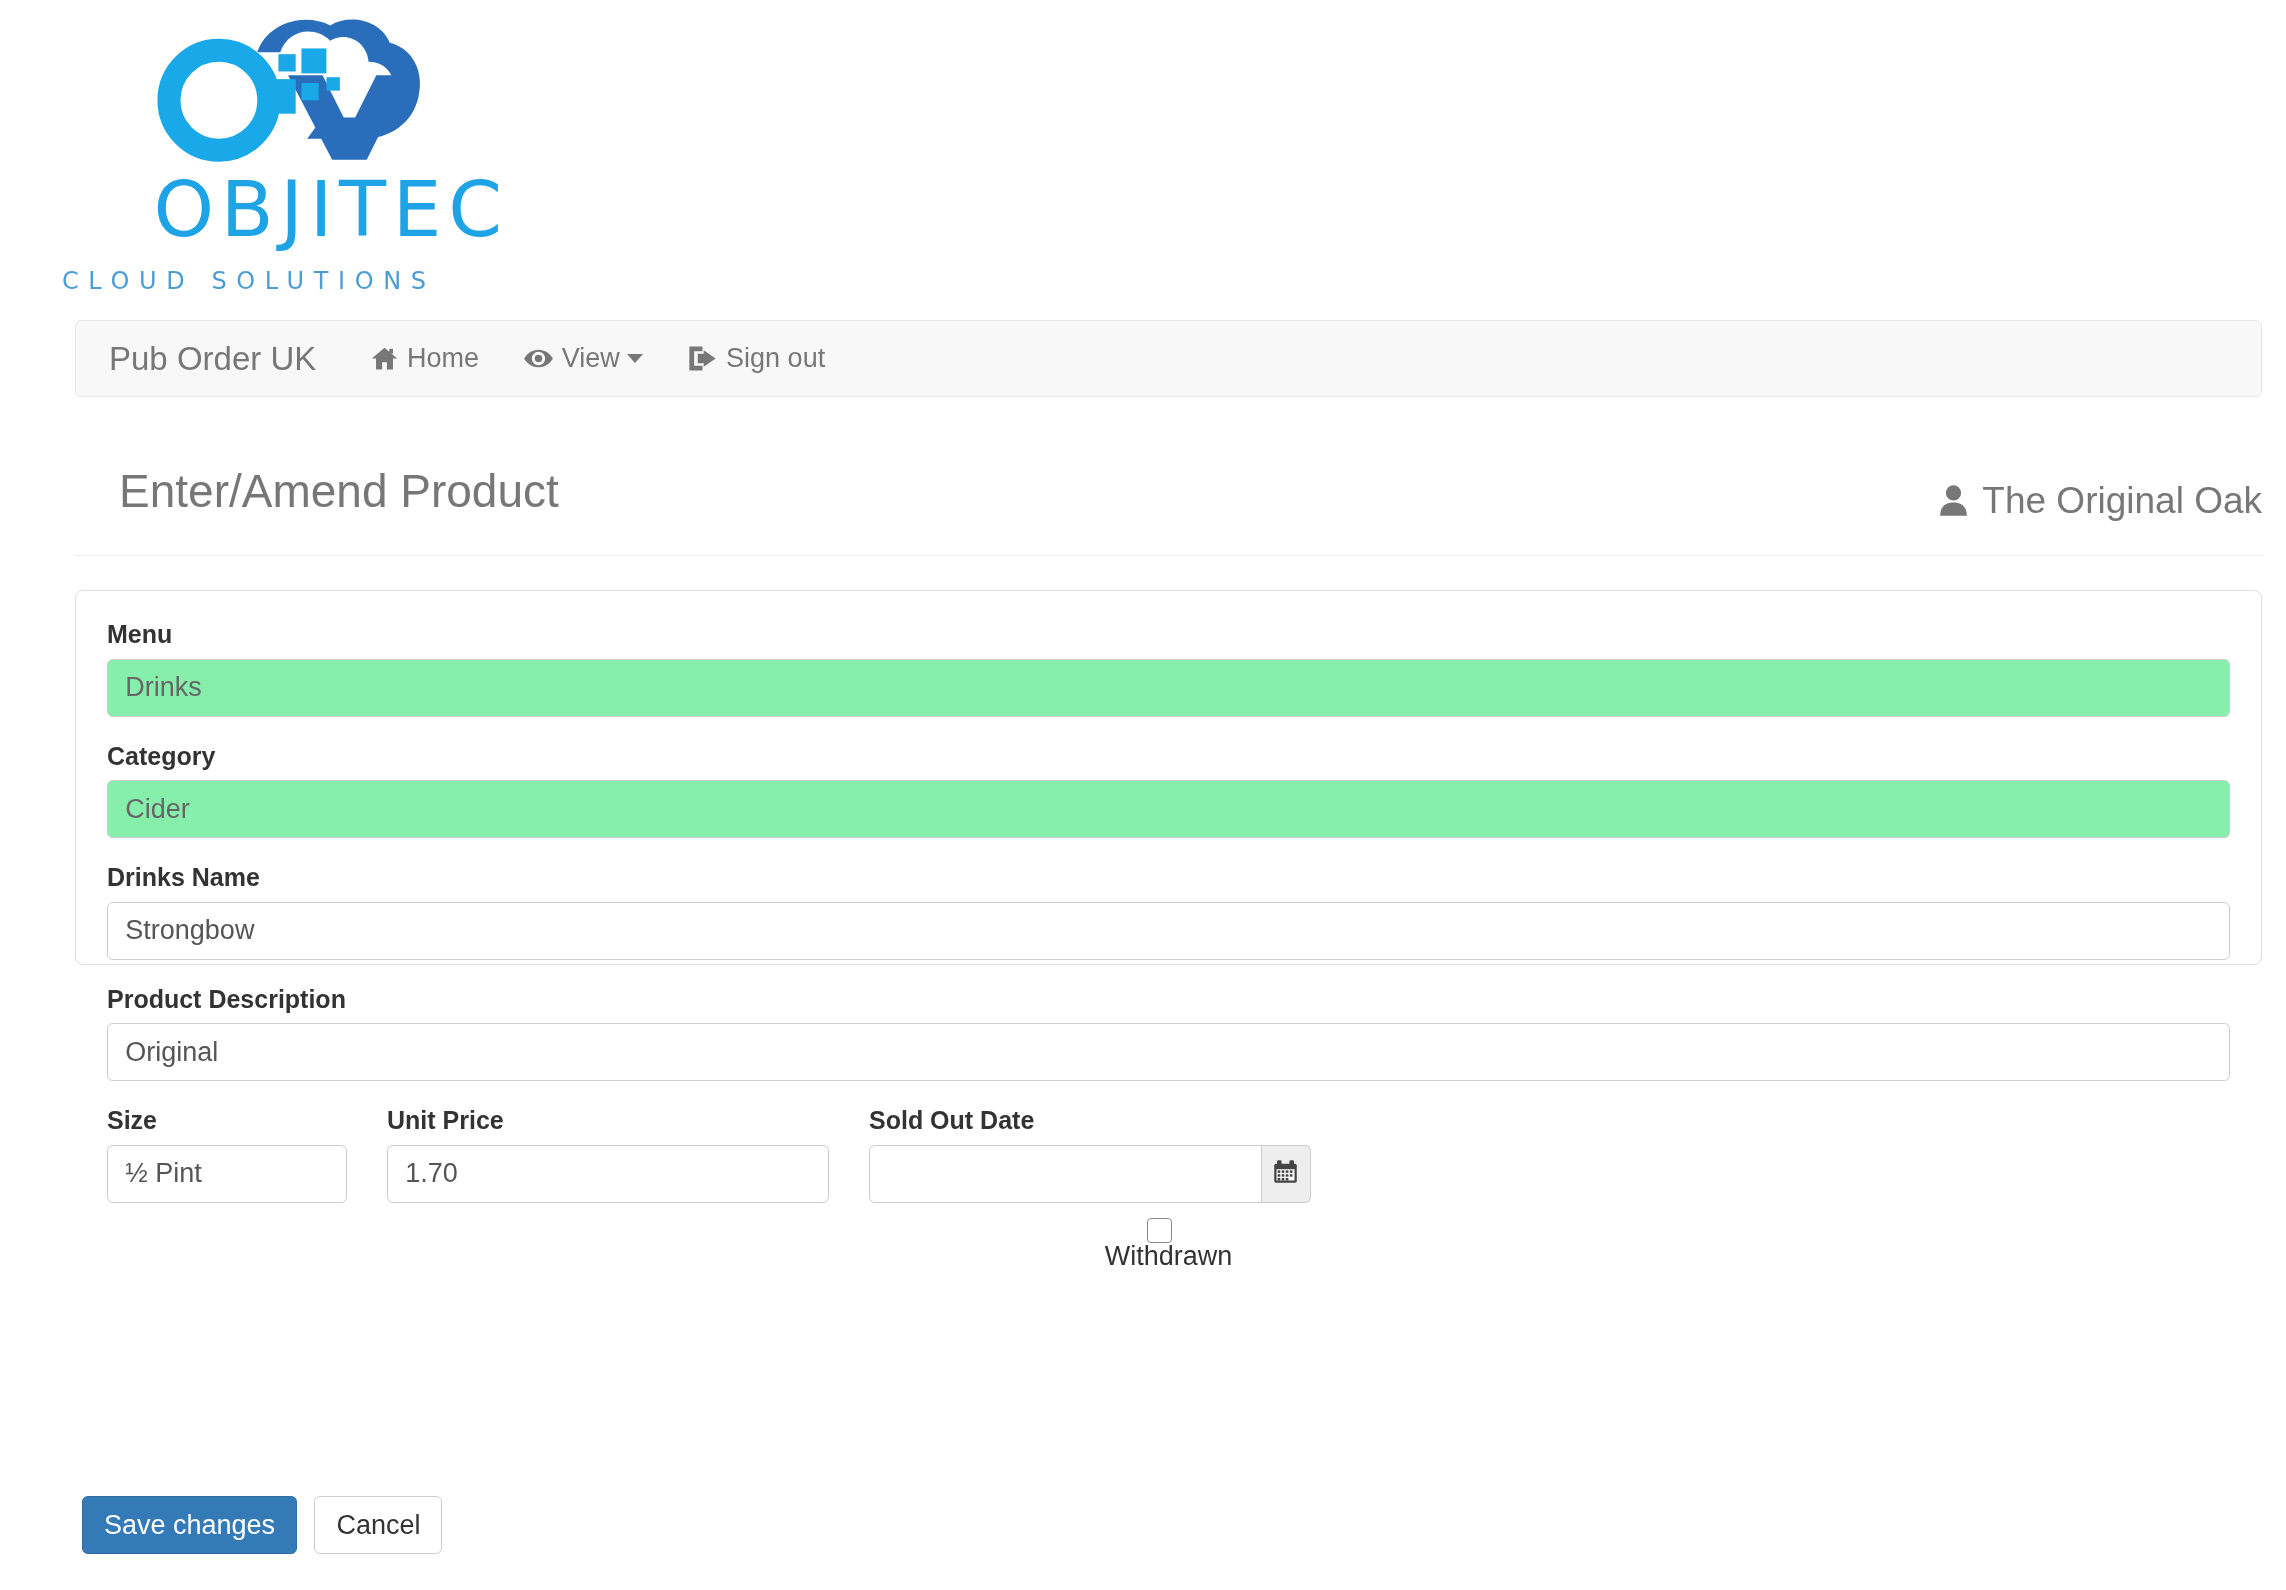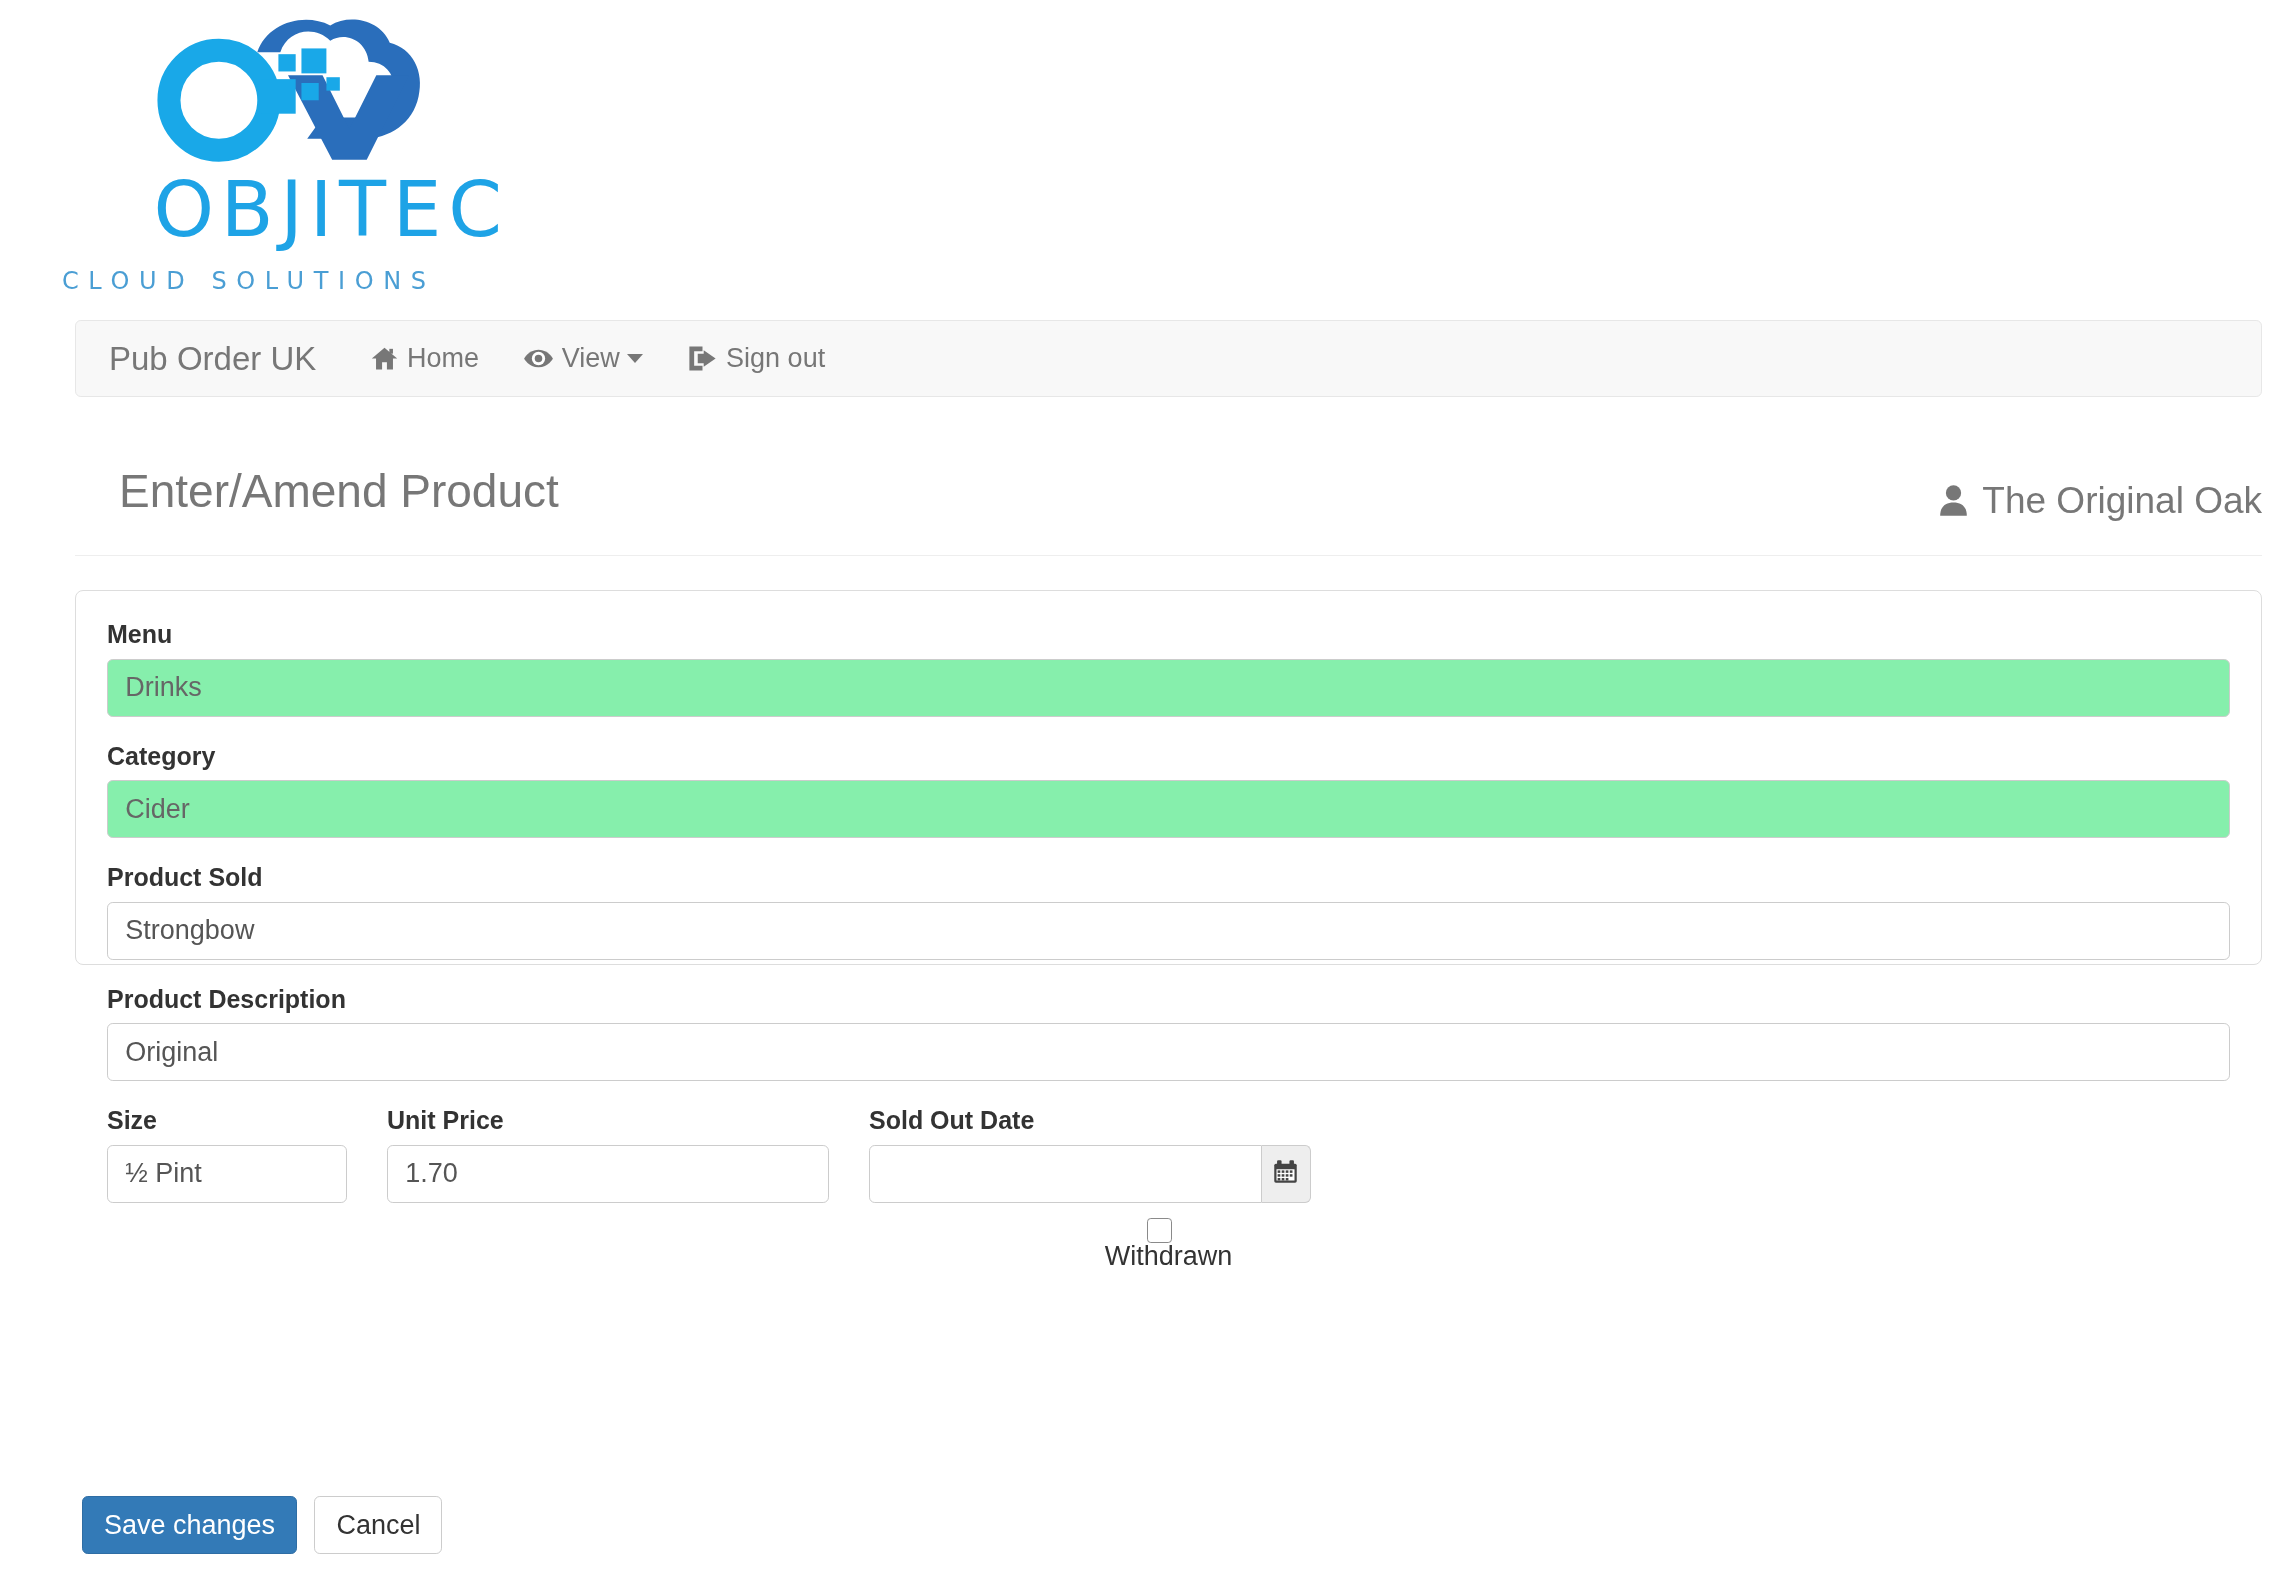--- a/index.html
+++ b/index.html
@@ -269,21 +269,21 @@
         <label class="form-label">Menu</label>
         <input class="form-ctrl disabled" type="text" disabled="" value="Drinks" style="">
       </div>
 
       <div class="form-group">
         <label class="form-label">Category</label>
         <input class="form-ctrl disabled" type="text" disabled="" value="Cider" style="">
       </div>
 
       <div class="form-group">
-        <label class="form-label">Product Sold</label>
+        <label class="form-label">Drinks Name</label>
         <input class="form-ctrl" type="text" placeholder="" value="Strongbow" style="">
       </div>
 
       <div class="form-group">
         <label class="form-label">Product Description</label>
         <input class="form-ctrl" type="text" placeholder="" value="Original" style="">
       </div>
 
       <div class="row3">
         <div class="col-size">

